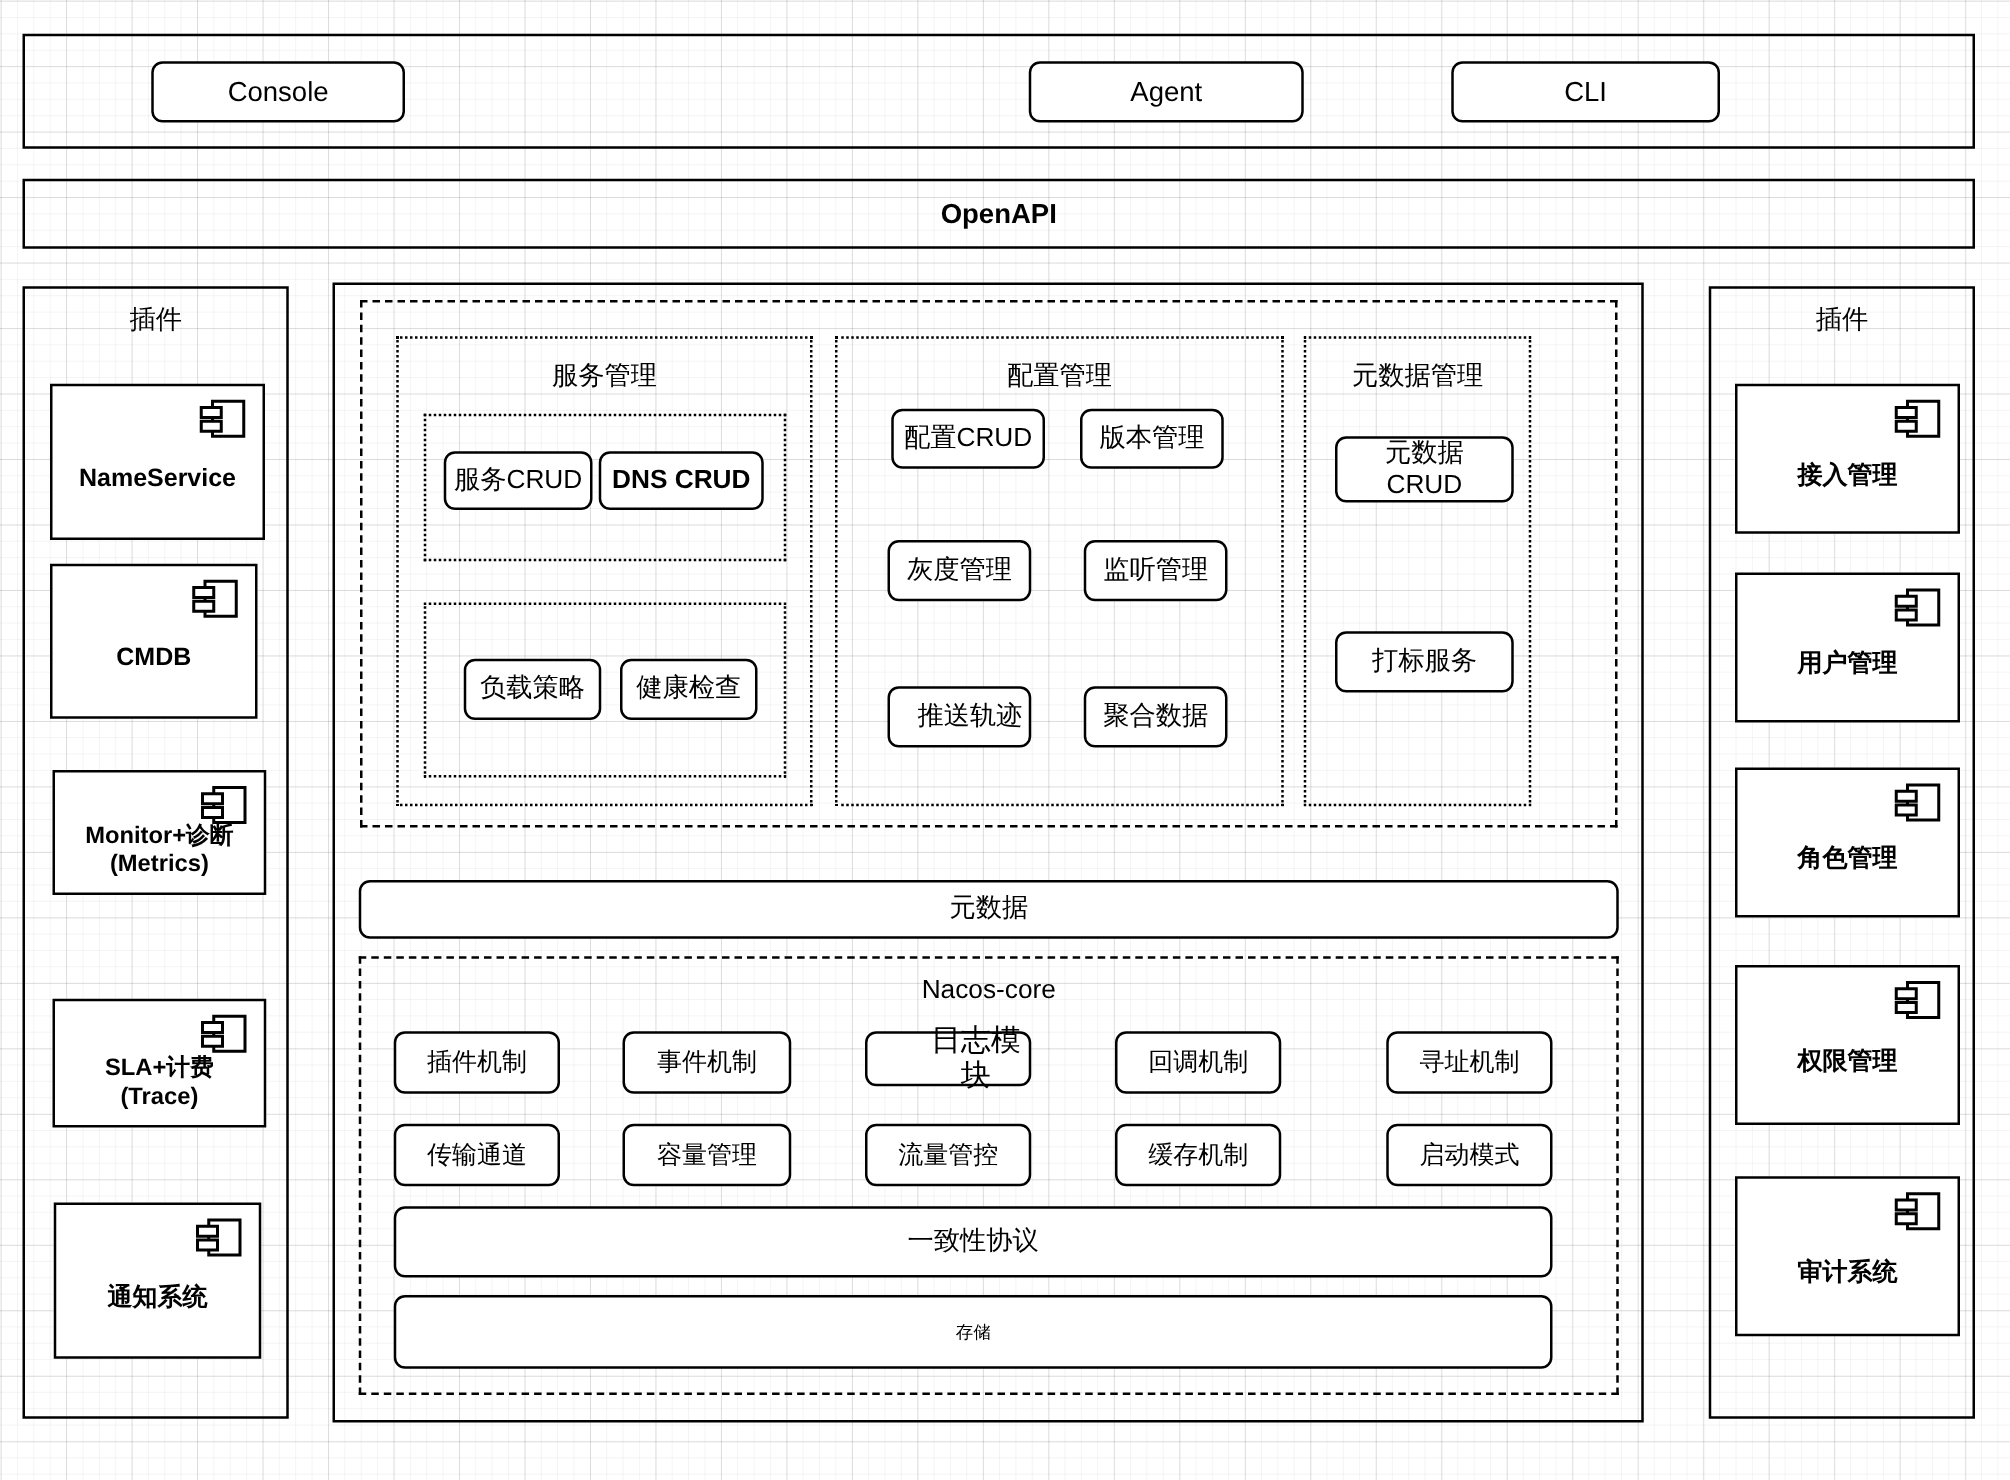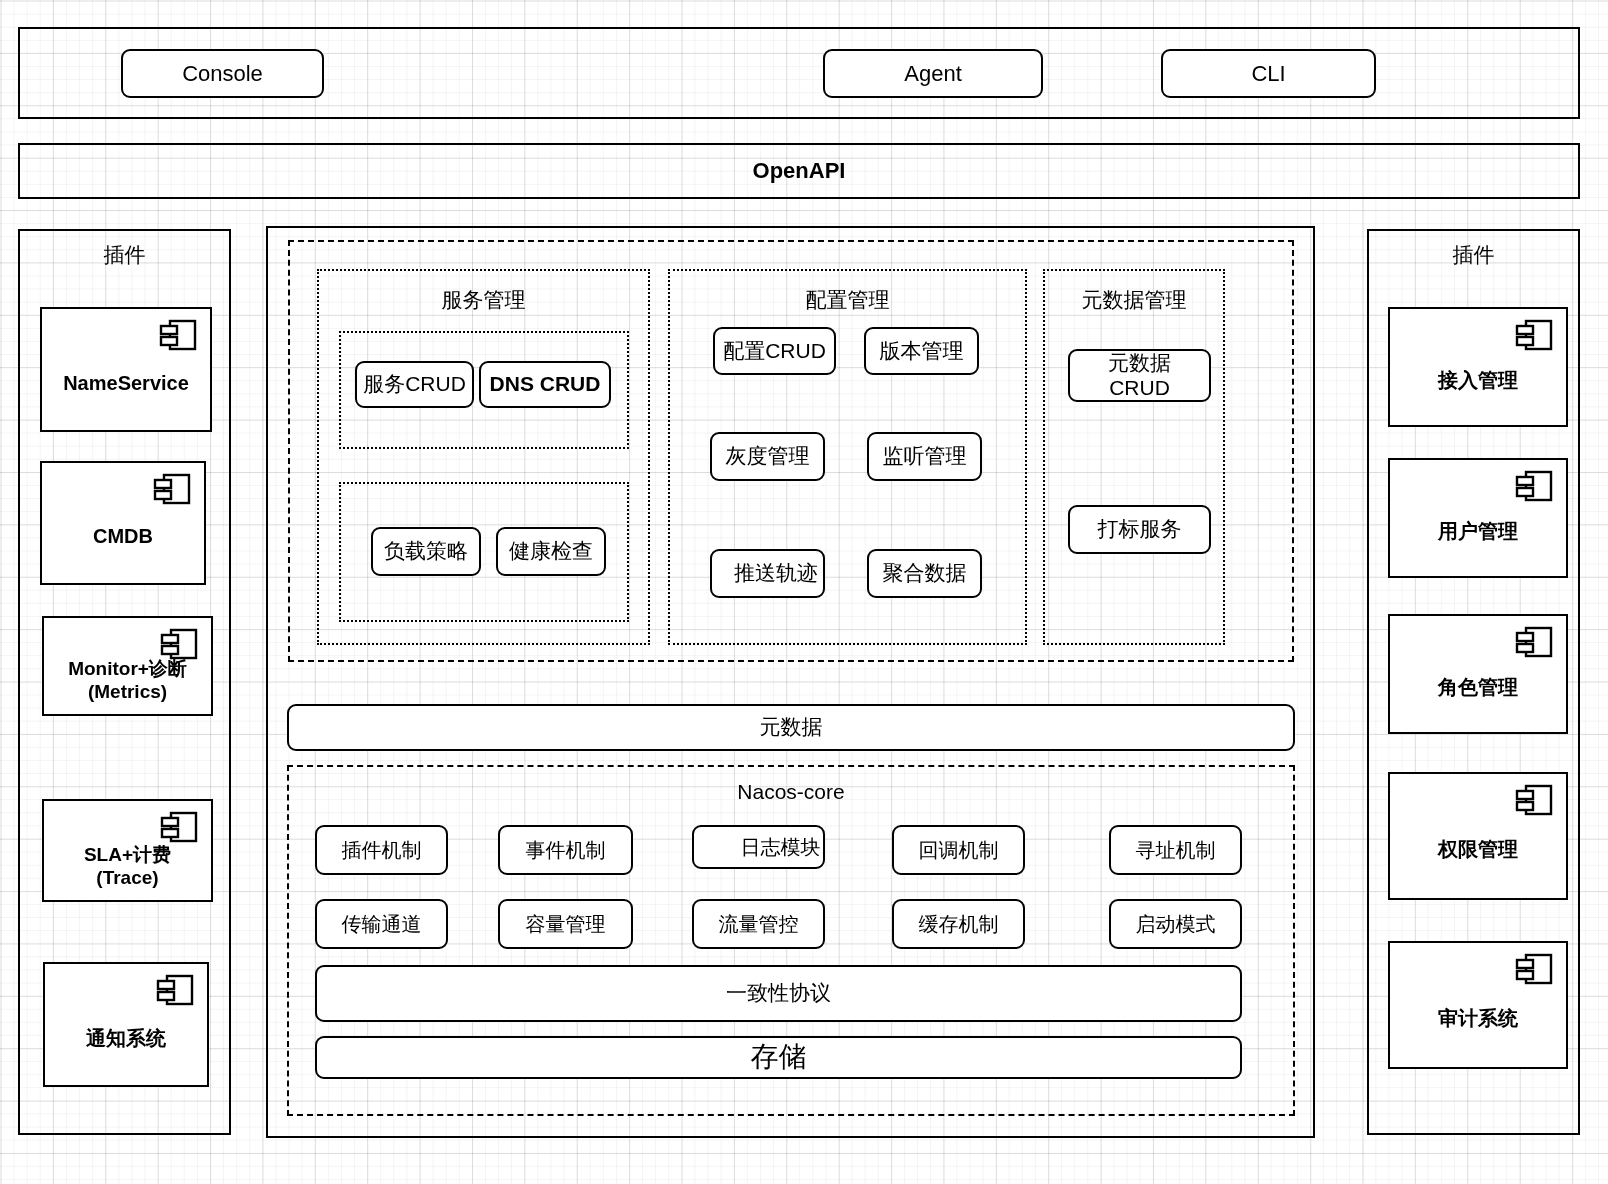--- a/index.html
+++ b/index.html
@@ -75,21 +75,21 @@
         <rect x="11" y="2" width="25" height="28" fill="#fff" stroke="#000" stroke-width="2.4"></rect>
         <rect x="2" y="7" width="16" height="8" fill="#fff" stroke="#000" stroke-width="2.4"></rect>
         <rect x="2" y="18" width="16" height="8" fill="#fff" stroke="#000" stroke-width="2.4"></rect>
       </svg>
     </span>
     <div class="plabel">
         <span>NameService</span>
       </div>
   </div>
 
-  <div class="plugin" style="left:20px;top:230px;width:166px;height:124px;">
+  <div class="plugin" style="left:20px;top:220px;width:166px;height:124px;">
     <span class="uml">
       <svg width="38" height="32" viewBox="0 0 38 32">
         <rect x="11" y="2" width="25" height="28" fill="#fff" stroke="#000" stroke-width="2.4"></rect>
         <rect x="2" y="7" width="16" height="8" fill="#fff" stroke="#000" stroke-width="2.4"></rect>
         <rect x="2" y="18" width="16" height="8" fill="#fff" stroke="#000" stroke-width="2.4"></rect>
       </svg>
     </span>
     <div class="plabel">
         <span>CMDB</span>
       </div>
@@ -270,21 +270,21 @@
 
   <div class="abs dashed" style="left:19px;top:537px;width:1008px;height:351px;">
     <div class="sect-title" style="top:13px;font-size:21px;">Nacos-core</div>
 
     <div class="rbox abs" style="left:26px;top:58px;width:133px;height:50px;font-size:20px;">
       <span>插件机制</span>
     </div>
     <div class="rbox abs" style="left:209px;top:58px;width:135px;height:50px;font-size:20px;">
       <span>事件机制</span>
     </div>
-    <div class="rbox abs" style="left:403px;top:58px;width:133px;height:44px;font-size:20px;padding-left:44px;">
+    <div class="rbox abs" style="left:403px;top:58px;width:133px;height:44px;font-size:24px;padding-left:44px;">
       <span>日志模块</span>
     </div>
     <div class="rbox abs" style="left:603px;top:58px;width:133px;height:50px;font-size:20px;">
       <span>回调机制</span>
     </div>
     <div class="rbox abs" style="left:820px;top:58px;width:133px;height:50px;font-size:20px;">
       <span>寻址机制</span>
     </div>
 
     <div class="rbox abs" style="left:26px;top:132px;width:133px;height:50px;font-size:20px;">
@@ -299,17 +299,17 @@
     <div class="rbox abs" style="left:603px;top:132px;width:133px;height:50px;font-size:20px;">
       <span>缓存机制</span>
     </div>
     <div class="rbox abs" style="left:820px;top:132px;width:133px;height:50px;font-size:20px;">
       <span>启动模式</span>
     </div>
 
     <div class="rbox abs" style="left:26px;top:198px;width:927px;height:57px;font-size:21px;">
       <span>一致性协议</span>
     </div>
-    <div class="rbox abs" style="left:26px;top:269px;width:927px;height:43px;font-size:28px;">
+    <div class="rbox abs" style="left:26px;top:269px;width:927px;height:59px;font-size:14px;">
       <span>存储</span>
     </div>
   </div>
 </div>
 
 </body></html>

